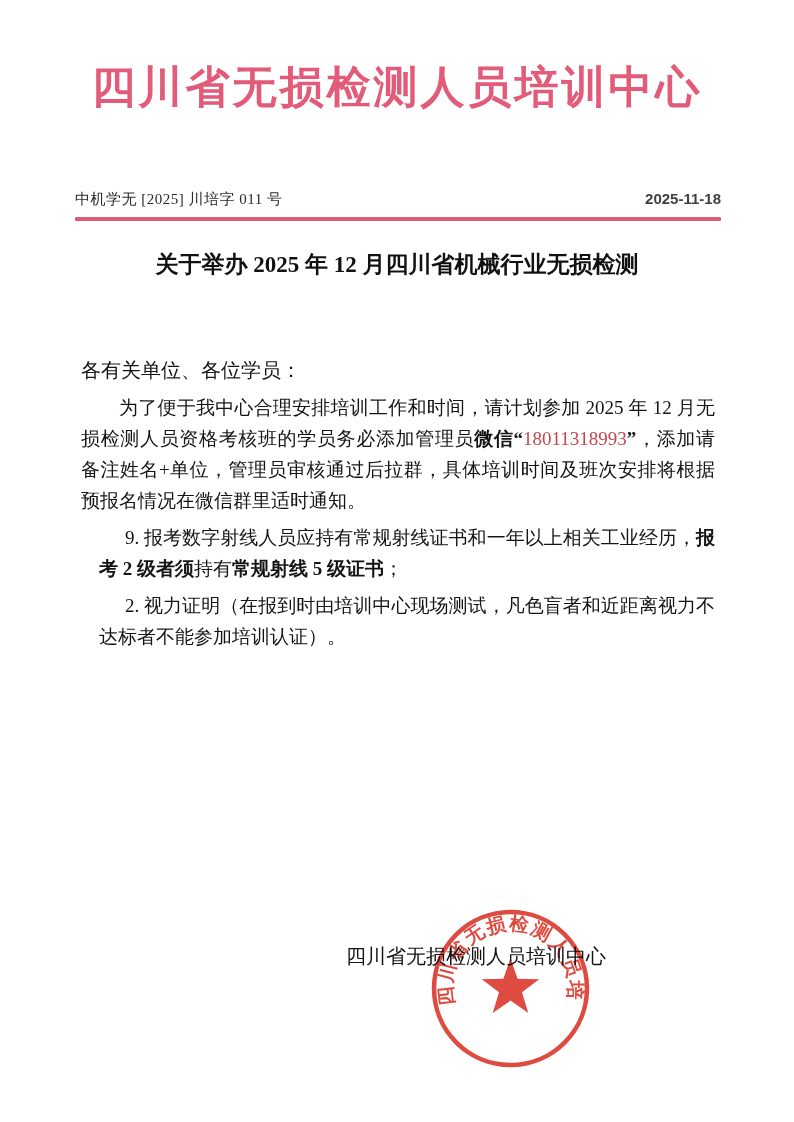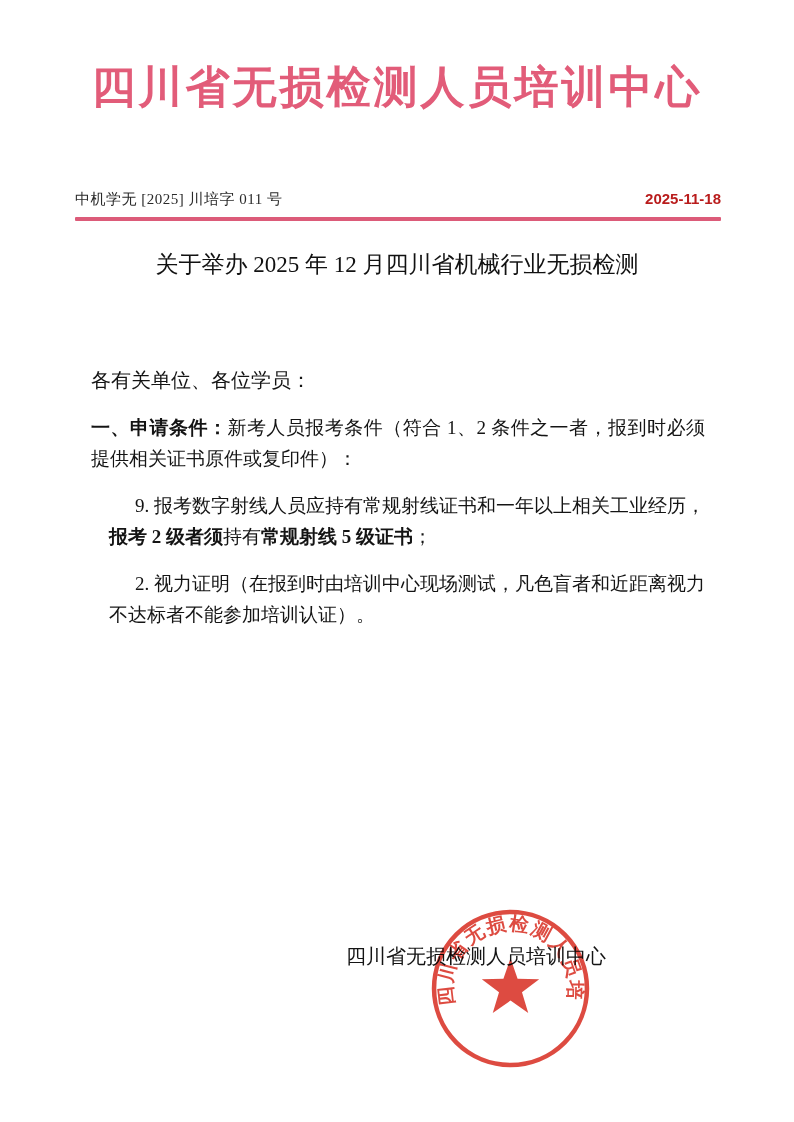--- a/index.html
+++ b/index.html
@@ -20,40 +20,40 @@
     color:#e25c79;
   }
   
   .docrow{
     position:absolute;top:190px;left:75px;width:646px;
     display:flex;justify-content:space-between;align-items:baseline;gap:27px;
   }
   .doc-number{font-size:15px;letter-spacing:0.5px;color:#2a2a2a;}
   .doc-date{
     font-family:"Liberation Sans","DejaVu Sans",sans-serif;
-    font-size:15px;font-weight:600;color:#b91c1c;
+    font-size:15px;font-weight:600;color:#404040;
   }
   .rule{
     position:absolute;top:217px;left:75px;width:646px;height:4px;
     background:#dc5b79;border-radius:1px;
   }
   
   .doc-title{
     position:absolute;top:243px;left:0;width:794px;
-    text-align:center;font-size:23px;font-weight:400;
+    text-align:center;font-size:23px;font-weight:700;
     line-height:44px;color:#111;
   }
   
   .body{
     position:absolute;top:349px;left:75px;width:646px;
     font-size:19px;line-height:31px;
     text-align:justify;color:#141414;
   }
   .salutation{font-size:20px;margin:0 0 11px 0;}
-  .body p{margin:16px;}
+  .body p{margin:6px;}
   .indent2{text-indent:2em;}
   .item{padding-left:18px;text-indent:26px;}
   .bold{font-weight:700;}
   .red{color:#c4454f;}
   .blue{color:#3f6bb5;}
   
   .signature{
     position:absolute;top:938px;left:330px;width:292px;
     text-align:center;font-size:20px;line-height:37px;color:#141414;
   }
@@ -83,22 +83,22 @@
   <div class="rule"></div>
 
   <div class="doc-title">
     <div>关于举办 2025 年 12 月四川省机械行业无损检测</div>
   </div>
 
   <div class="body">
     <p class="salutation">各有关单位、各位学员：</p>
 
 
+    <p class="indent2"><span>为了便于我中心合理安排培训工作和时间，请计划参加 2025 年 12 月无损检测人员资格考核班的学员务必添加管理员</span><span class="bold">微信</span><span class="bold">“</span><span class="red">18011318993</span><span class="bold">”</span><span>，添加请备注姓名+单位，管理员审核通过后拉群，具体培训时间及班次安排将根据预报名情况在微信群里适时通知。</span></p>
 
-    <p><span class="bold">一、申请条件：</span><span>新考人员报考条件（符合 1、2 条件之一者，报到时必须提供相关证书原件或复印件）：</span></p>
 
     <p class="item"><span>9. 报考数字射线人员应持有常规射线证书和一年以上相关工业经历，</span><span class="bold">报考 2 级者须</span><span>持有</span><span class="bold">常规射线 5 级证书</span><span>；</span></p>
 
     <p class="item">2. 视力证明（在报到时由培训中心现场测试，凡色盲者和近距离视力不达标者不能参加培训认证）。</p>
 
   </div>
 
   <div class="signature">
     <div>四川省无损检测人员培训中心</div>
   </div>

